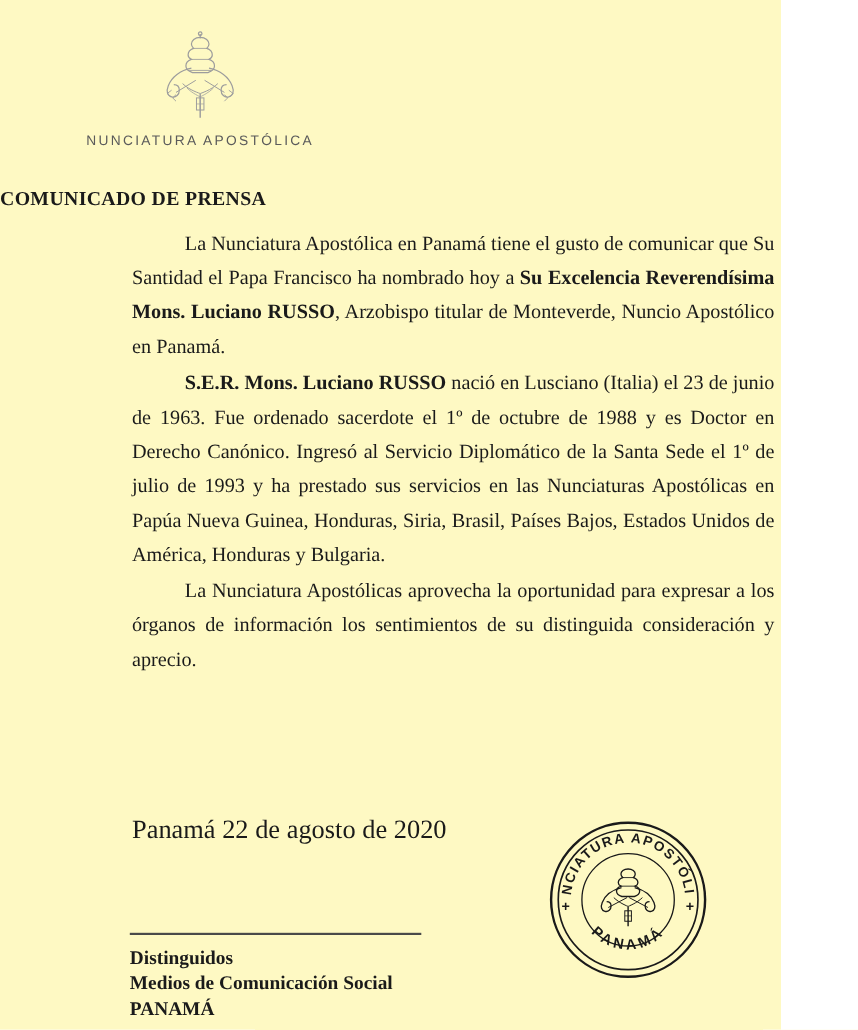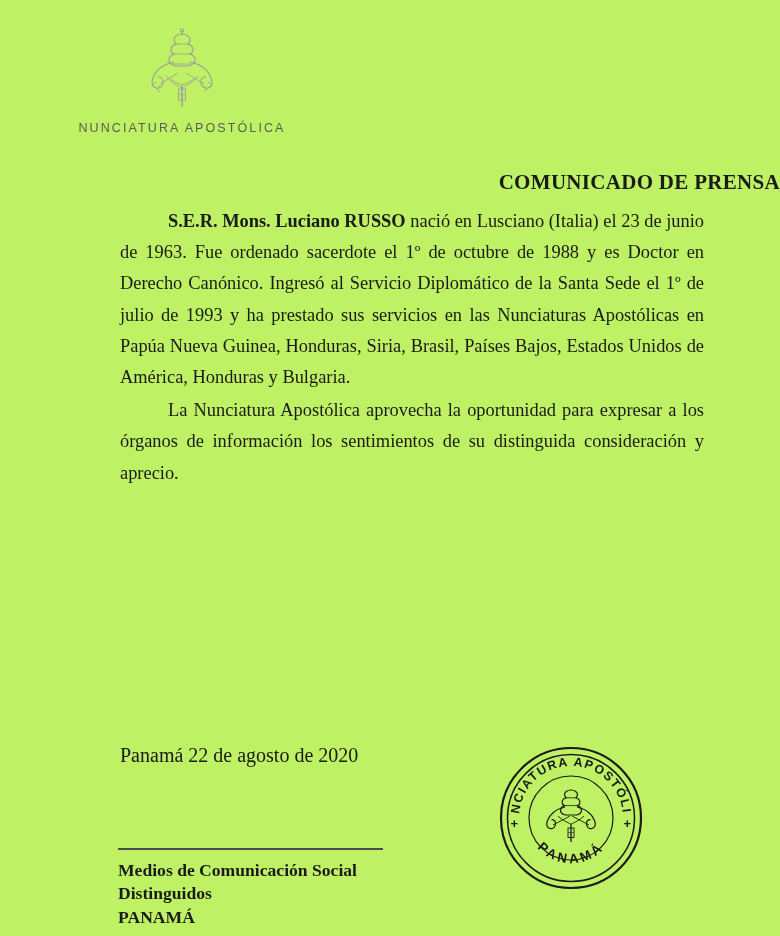--- a/index.html
+++ b/index.html
@@ -11,23 +11,23 @@
     width: 780px;
     height: 936px;
     font-family: "Liberation Serif", "DejaVu Serif", serif;
     color: #1a1a1a;
     position: relative;
     overflow: hidden;
   }
 
   .page {
     position: relative;
-    width: 780px;
+    width: 710px;
     height: 936px;
-    background: #bef264;
+    background: #fef9c3;
   }
 
   
   .letterhead {
     position: absolute;
     left: 48px;
     top: 28px;
     width: 268px;
     text-align: center;
   }
@@ -46,22 +46,22 @@
   .letterhead-line.second {
     letter-spacing: 2.3px;
   }
 
   
   .doc-title {
     position: absolute;
     left: 0;
     top: 170px;
     width: 780px;
-    text-align: right;
-    font-size: 21px;
+    text-align: left;
+    font-size: 18px;
     font-weight: bold;
     letter-spacing: 0.3px;
   }
 
   
   .body-text {
     position: absolute;
     left: 120px;
     top: 206px;
     width: 584px;
@@ -76,21 +76,21 @@
     hyphens: none;
   }
   .para:last-child { margin-bottom: 0; }
   .para b { font-weight: bold; }
 
   
   .date-line {
     position: absolute;
     left: 120px;
     top: 741px;
-    font-size: 20px;
+    font-size: 24px;
     line-height: 28px;
   }
 
   
   .seal {
     position: absolute;
     left: 497px;
     top: 744px;
   }
 
@@ -143,22 +143,23 @@
       <path d="M42 57 l0 22" stroke-width="1.3"></path>
       <rect x="38.6" y="61" width="6.8" height="11" stroke-width="0.9"></rect>
       <path d="M38.6 66.5 l6.8 0 M42 61 l0 11" stroke-width="0.6"></path>
     </svg>
     <div class="letterhead-line">NUNCIATURA APOSTÓLICA</div>
   </div>
 
   <div class="doc-title">COMUNICADO DE PRENSA</div>
 
   <div class="body-text">
+    <p class="para">La Nunciatura Apostólica en Panamá tiene el gusto de comunicar que Su Santidad el Papa Francisco ha nombrado hoy a <b>Su Excelencia Reverendísima Mons. Luciano RUSSO</b>, Arzobispo titular de Monteverde, Nuncio Apostólico en Panamá.</p>
     <p class="para"><b>S.E.R. Mons. Luciano RUSSO</b> nació en Lusciano (Italia) el 23 de junio de 1963.  Fue ordenado sacerdote el 1º de octubre de 1988 y es Doctor en Derecho Canónico. Ingresó al Servicio Diplomático de la Santa Sede el 1º de julio de 1993 y ha prestado sus servicios en las Nunciaturas Apostólicas en Papúa Nueva Guinea, Honduras, Siria, Brasil, Países Bajos, Estados Unidos de América, Honduras y Bulgaria.</p>
-    <p class="para">La Nunciatura Apostólica aprovecha la oportunidad para expresar a los órganos de información los sentimientos de su distinguida consideración y aprecio.</p>
+    <p class="para">La Nunciatura Apostólicas aprovecha la oportunidad para expresar a los órganos de información los sentimientos de su distinguida consideración y aprecio.</p>
   </div>
 
   <div class="date-line">Panamá 22 de agosto de 2020</div>
 
   <div class="seal">
     <svg width="148" height="148" viewBox="0 0 148 148">
       <defs>
         <path id="arcTop" d="M 22,74 A 52,52 0 0 1 126,74" fill="none"></path>
         <path id="arcBottom" d="M 29,74 A 45,45 0 0 0 119,74" fill="none"></path>
       </defs>
@@ -191,18 +192,18 @@
         <path d="M61 72 c5 5 13 8 13 8 c0 0 8 -3 13 -8" stroke-width="0.9"></path>
         <path d="M74 80 l0 18" stroke-width="1.3"></path>
         <rect x="71" y="84" width="6" height="9.5" stroke-width="0.9"></rect>
         <path d="M71 88.6 l6 0" stroke-width="0.6"></path>
       </g>
     </svg>
   </div>
 
   <div class="addressee">
     <div class="addressee-rule"></div>
+    <div class="addressee-line">Distinguidos</div>
     <div class="addressee-line">Medios de Comunicación Social</div>
-    <div class="addressee-line">Distinguidos</div>
     <div class="addressee-line">PANAMÁ</div>
   </div>
 
 </div>
 
 </body></html>

